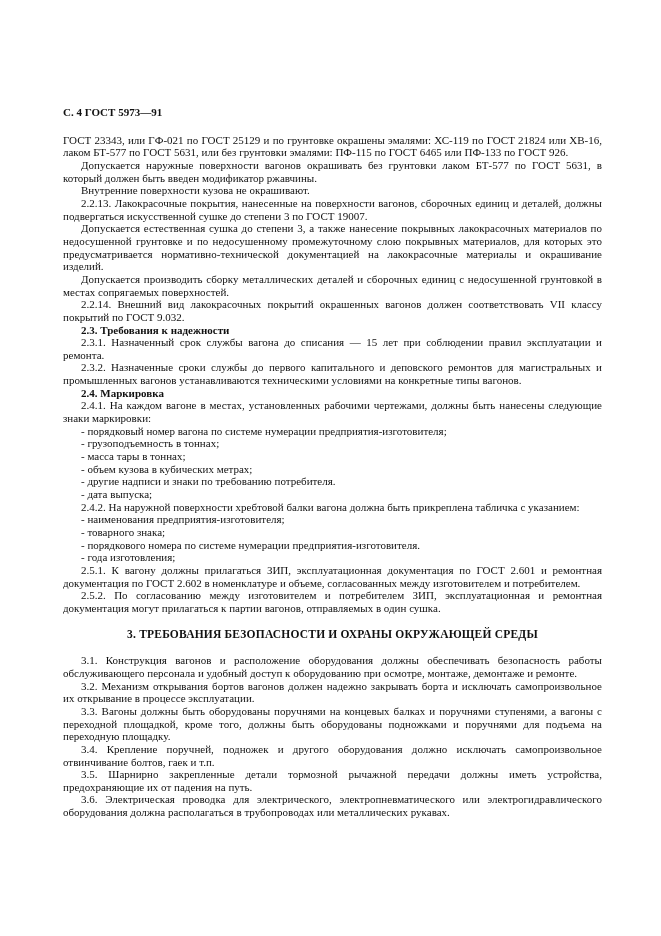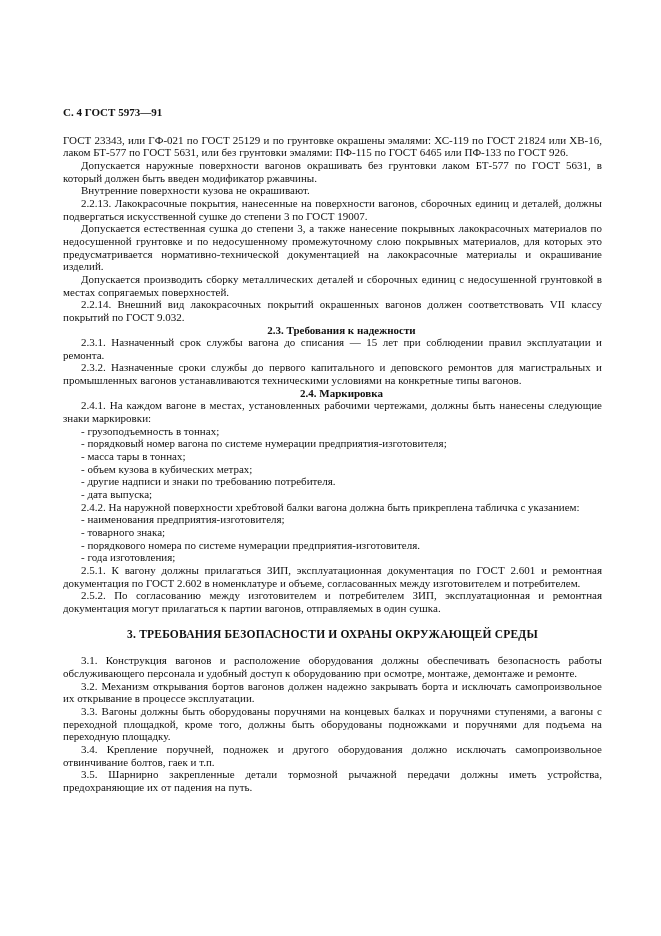--- a/index.html
+++ b/index.html
@@ -21,21 +21,21 @@
     font-weight: bold;
     margin: 0 0 15px 0;
     font-size: 11px;
   }
   .para {
     margin: 0;
     text-align: justify;
     text-indent: 18px;
   }
   .para.no-indent { text-indent: 0; }
-  .para.subheading { font-weight: bold; text-align: center; }
+  .para.subheading { font-weight: bold; text-align: left; }
   .para.list-item { text-align: left; }
   .chapter-heading {
     margin: 13px 0 14px 0;
     text-align: center;
     text-indent: 0;
     font-weight: bold;
     font-size: 11.5px;
     letter-spacing: 0.2px;
   }
 </style>
@@ -50,33 +50,34 @@
       <p class="para">Внутренние поверхности кузова не окрашивают.</p>
       <p class="para">2.2.13. Лакокрасочные покрытия, нанесенные на поверхности вагонов, сборочных единиц и деталей, должны подвергаться искусственной сушке до степени 3 по ГОСТ 19007.</p>
       <p class="para">Допускается естественная сушка до степени 3, а также нанесение покрывных лакокрасочных материалов по недосушенной грунтовке и по недосушенному промежуточному слою покрывных материалов, для которых это предусматривается нормативно-технической документацией на лакокрасочные материалы и окрашивание изделий.</p>
       <p class="para">Допускается производить сборку металлических деталей и сборочных единиц с недосушенной грунтовкой в местах сопрягаемых поверхностей.</p>
       <p class="para">2.2.14. Внешний вид лакокрасочных покрытий окрашенных вагонов должен соответствовать VII классу покрытий по ГОСТ 9.032.</p>
       <p class="para subheading">2.3. Требования к надежности</p>
       <p class="para">2.3.1. Назначенный срок службы вагона до списания — 15 лет при соблюдении правил эксплуатации и ремонта.</p>
       <p class="para">2.3.2. Назначенные сроки службы до первого капитального и деповского ремонтов для магистральных и промышленных вагонов устанавливаются техническими условиями на конкретные типы вагонов.</p>
       <p class="para subheading">2.4. Маркировка</p>
       <p class="para">2.4.1. На каждом вагоне в местах, установленных рабочими чертежами, должны быть нанесены следующие знаки маркировки:</p>
+      <p class="para list-item">- порядковый номер вагона по системе нумерации предприятия-изготовителя;</p>
       <p class="para list-item">- грузоподъемность в тоннах;</p>
-      <p class="para list-item">- порядковый номер вагона по системе нумерации предприятия-изготовителя;</p>
       <p class="para list-item">- масса тары в тоннах;</p>
       <p class="para list-item">- объем кузова в кубических метрах;</p>
       <p class="para list-item">- другие надписи и знаки по требованию потребителя.</p>
       <p class="para list-item">- дата выпуска;</p>
       <p class="para">2.4.2. На наружной поверхности хребтовой балки вагона должна быть прикреплена табличка с указанием:</p>
       <p class="para list-item">- наименования предприятия-изготовителя;</p>
       <p class="para list-item">- товарного знака;</p>
       <p class="para list-item">- порядкового номера по системе нумерации предприятия-изготовителя.</p>
       <p class="para list-item">- года изготовления;</p>
       <p class="para">2.5.1. К вагону должны прилагаться ЗИП, эксплуатационная документация по ГОСТ 2.601 и ремонтная документация по ГОСТ 2.602 в номенклатуре и объеме, согласованных между изготовителем и потребителем.</p>
       <p class="para">2.5.2. По согласованию между изготовителем и потребителем ЗИП, эксплуатационная и ремонтная документация могут прилагаться к партии вагонов, отправляемых в один сушка.</p>
       <p class="chapter-heading">3. ТРЕБОВАНИЯ БЕЗОПАСНОСТИ И ОХРАНЫ ОКРУЖАЮЩЕЙ СРЕДЫ</p>
       <p class="para">3.1. Конструкция вагонов и расположение оборудования должны обеспечивать безопасность работы обслуживающего персонала и удобный доступ к оборудованию при осмотре, монтаже, демонтаже и ремонте.</p>
       <p class="para">3.2. Механизм открывания бортов вагонов должен надежно закрывать борта и исключать самопроизвольное их открывание в процессе эксплуатации.</p>
       <p class="para">3.3. Вагоны должны быть оборудованы поручнями на концевых балках и поручнями ступенями, а вагоны с переходной площадкой, кроме того, должны быть оборудованы подножками и поручнями для подъема на переходную площадку.</p>
       <p class="para">3.4. Крепление поручней, подножек и другого оборудования должно исключать самопроизвольное отвинчивание болтов, гаек и т.п.</p>
       <p class="para">3.5. Шарнирно закрепленные детали тормозной рычажной передачи должны иметь устройства, предохраняющие их от падения на путь.</p>
+      <p class="para">3.6. Электрическая проводка для электрического, электропневматического или электрогидравлического оборудования должна располагаться в трубопроводах или металлических рукавах.</p>
     </div>
 </div>
 
 </body></html>

